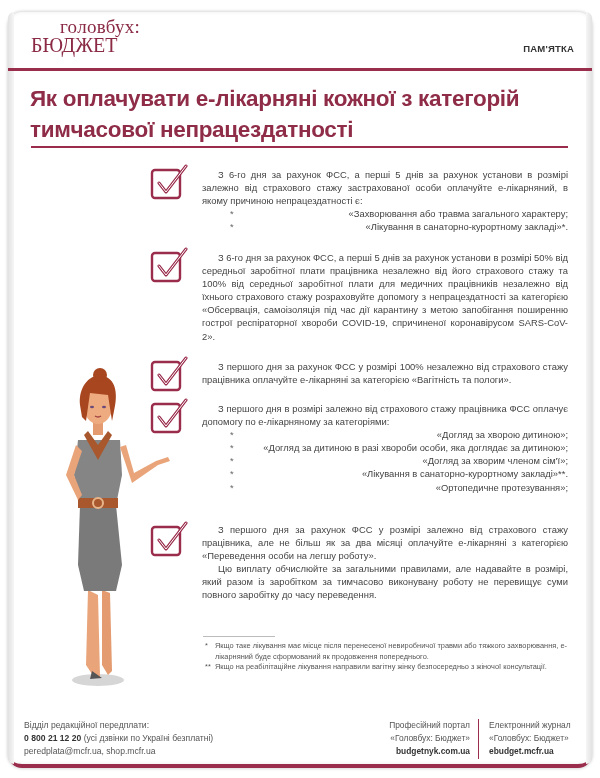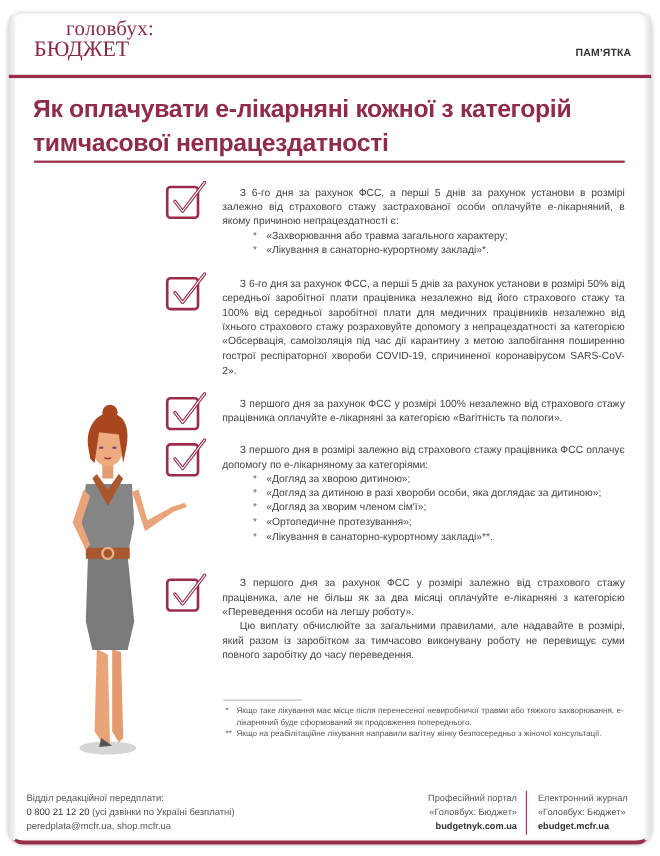--- a/index.html
+++ b/index.html
@@ -24,31 +24,31 @@
     .pamyatka { position: absolute; right: 26px; top: 43px; font-size: 9.5px; font-weight: bold; color: #333; letter-spacing: 0.2px; }
     .topline { position: absolute; left: 8px; right: 8px; top: 68px; height: 3px; background: #9a2c4c; }
     .title { position: absolute; left: 30px; width: 540px; top: 83px; text-align: left; color: #8f2c48; font-weight: bold; font-size: 22.5px; line-height: 31px; letter-spacing: -0.3px; }
     .titleline { position: absolute; left: 31px; width: 537px; top: 146px; height: 2px; background: #9a2c4c; }
 
     .check { position: absolute; width: 42px; height: 38px; }
     .check svg { width: 42px; height: 38px; }
 
     .para { position: absolute; left: 202px; width: 366px; font-size: 9.4px; line-height: 13.1px; color: #444; text-align: justify; }
     .para .p { text-indent: 16px; margin: 0; }
-    .para ul { list-style: none; margin: 0; padding: 0 0 0 28px; text-align: left; }
+    .para ul { list-style: none; margin: 0; padding: 0 0 0 28px; text-align: right; }
     .para li { position: relative; padding-left: 12px; }
     .para li::before { content: "*"; position: absolute; left: 0; top: 0; color: #666; }
 
     .footnote-line { position: absolute; left: 203px; top: 636px; width: 72px; height: 1px; background: #bbb; }
     .footnotes { position: absolute; left: 205px; top: 641px; width: 362px; font-size: 7.4px; line-height: 10.5px; color: #555; }
     .fn { position: relative; padding-left: 10px; text-align: justify; }
     .fn .mark { position: absolute; left: 0; top: 0; }
 
     .foot-left { position: absolute; left: 24px; top: 719px; font-size: 8.6px; line-height: 13px; color: #555; }
-    .foot-left .phone { font-weight: normal; color: #333; margin-top: 24px; }
+    .foot-left .phone { font-weight: bold; color: #333; margin-top: 24px; }
     .foot-mid { position: absolute; left: 360px; width: 110px; top: 719px; text-align: right; font-size: 8.4px; line-height: 13px; color: #555; }
     .foot-divider { position: absolute; left: 478px; top: 719px; width: 1px; height: 40px; background: #9a2c4c; }
     .foot-right { position: absolute; left: 489px; top: 719px; font-size: 8.4px; line-height: 13px; color: #555; }
     .bold { font-weight: bold; color: #333; }
 
     .woman { position: absolute; left: 50px; top: 365px; width: 130px; height: 330px; }
   </style>
 </head>
 <body>
 
@@ -118,22 +118,22 @@
 <div class="para" style="top:360px;">
   <p class="p">З першого дня за рахунок ФСС у розмірі 100% незалежно від страхового стажу працівника оплачуйте е-лікарняні за категорією «Вагітність та пологи».</p>
 </div>
 
 <div class="para" style="top:402px;">
   <p class="p">З першого дня в розмірі залежно від страхового стажу працівника ФСС оплачує допомогу по е-лікарняному за категоріями:</p>
   <ul>
     <li>«Догляд за хворою дитиною»;</li>
     <li>«Догляд за дитиною в разі хвороби особи, яка доглядає за дитиною»;</li>
     <li>«Догляд за хворим членом сім'ї»;</li>
+    <li>«Лікування в санаторно-курортному закладі»**.</li>
     <li>«Ортопедичне протезування»;</li>
-    <li>«Лікування в санаторно-курортному закладі»**.</li>
   </ul>
 </div>
 
 <div class="para" style="top:523px;">
   <p class="p">З першого дня за рахунок ФСС у розмірі залежно від страхового стажу працівника, але не більш як за два місяці оплачуйте е-лікарняні з категорією «Переведення особи на легшу роботу».</p>
   <p class="p">Цю виплату обчислюйте за загальними правилами, але надавайте в розмірі, який разом із заробітком за тимчасово виконувану роботу не перевищує суми повного заробітку до часу переведення.</p>
 </div>
 
 <div class="woman">
   <svg viewBox="0 0 130 330" width="130" height="330">

